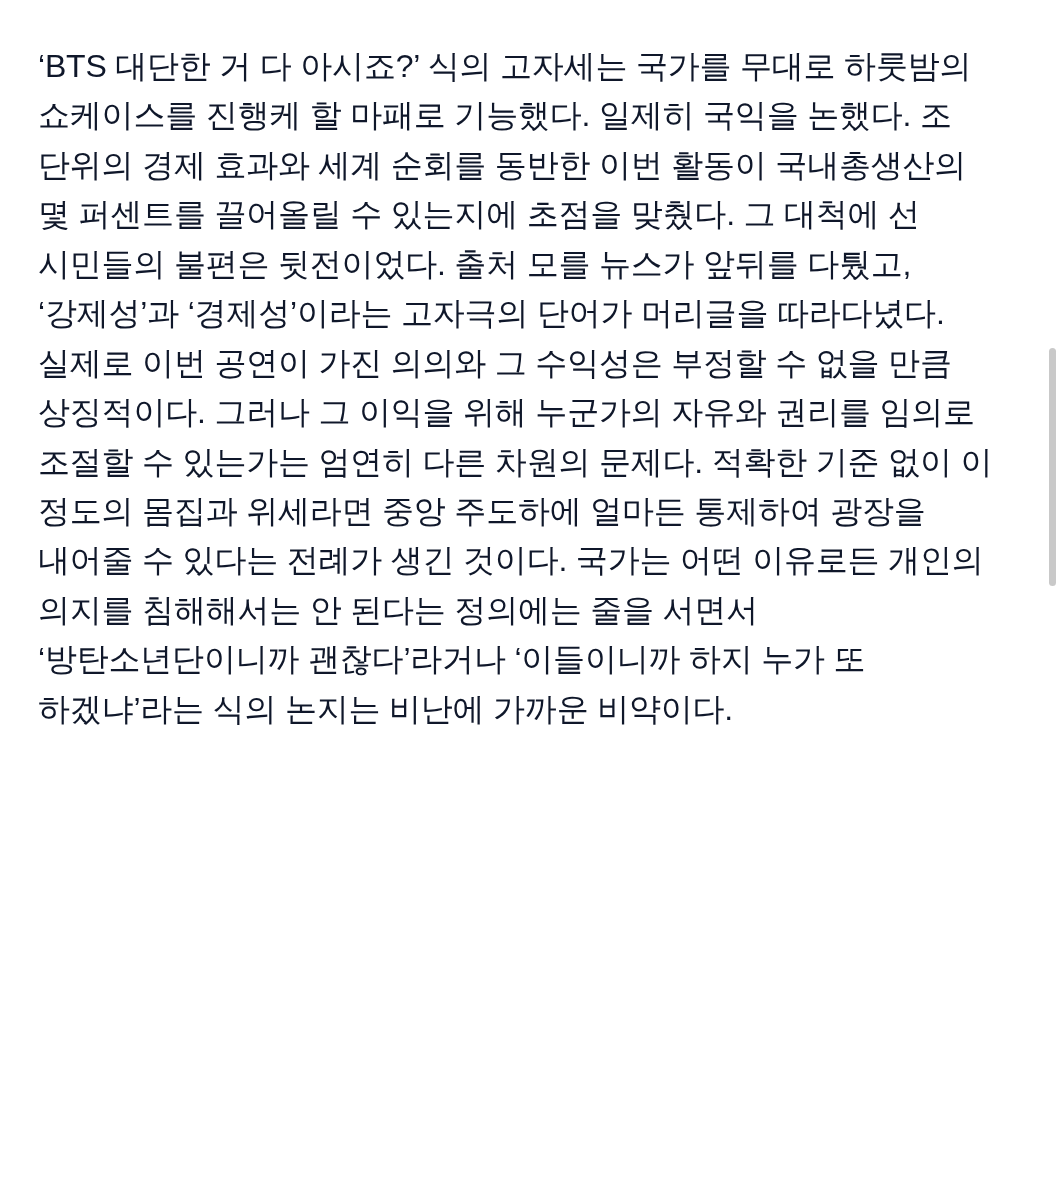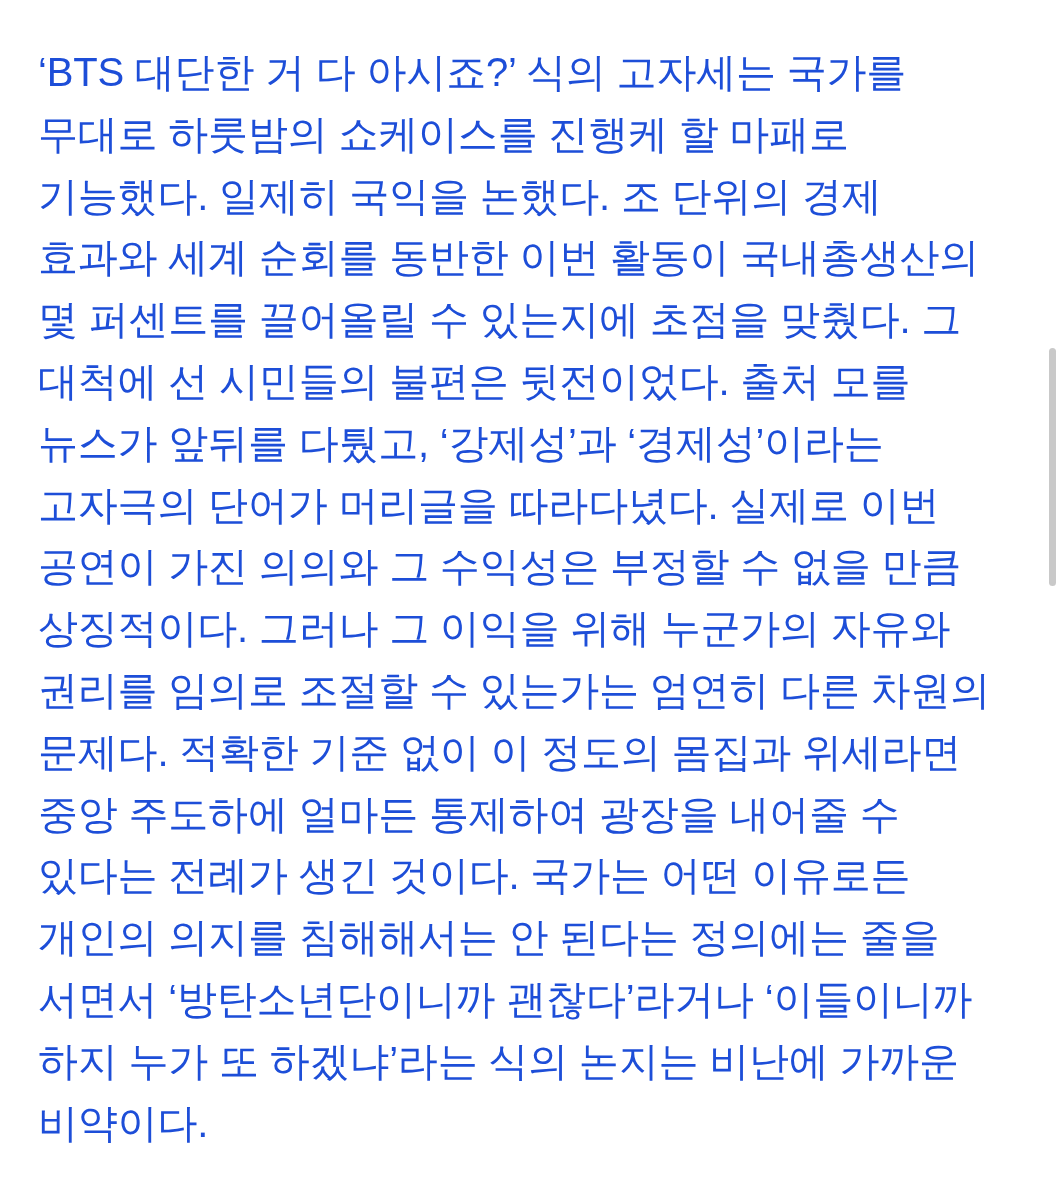--- a/index.html
+++ b/index.html
@@ -20,22 +20,22 @@
     height: 1200px;
     background: #ffffff;
     box-sizing: border-box;
   }
 
   .article-body {
     position: absolute;
     left: 38px;
     top: 42px;
     width: 962px;
-    color: #1d4ed8;
-    font-size: 40px;
+    color: #0f172a;
+    font-size: 32px;
     line-height: 1.545;
     letter-spacing: -0.2px;
     text-align: left;
     word-break: keep-all;
     white-space: normal;
   }
 
   .article-body p {
     margin: 0;
   }

